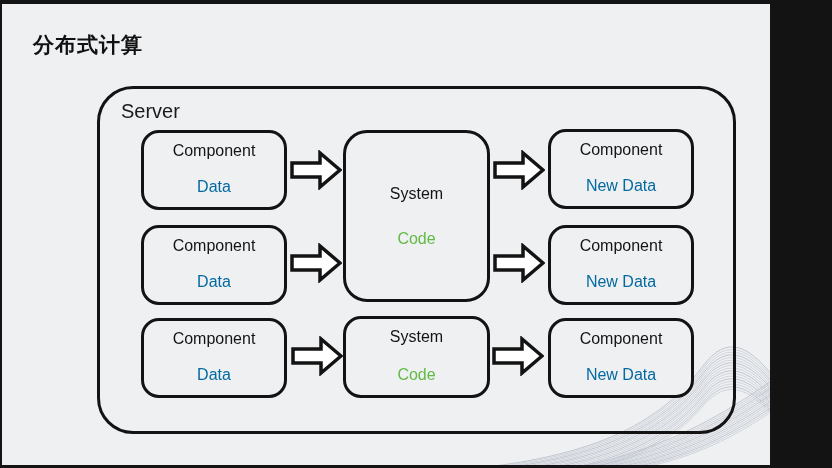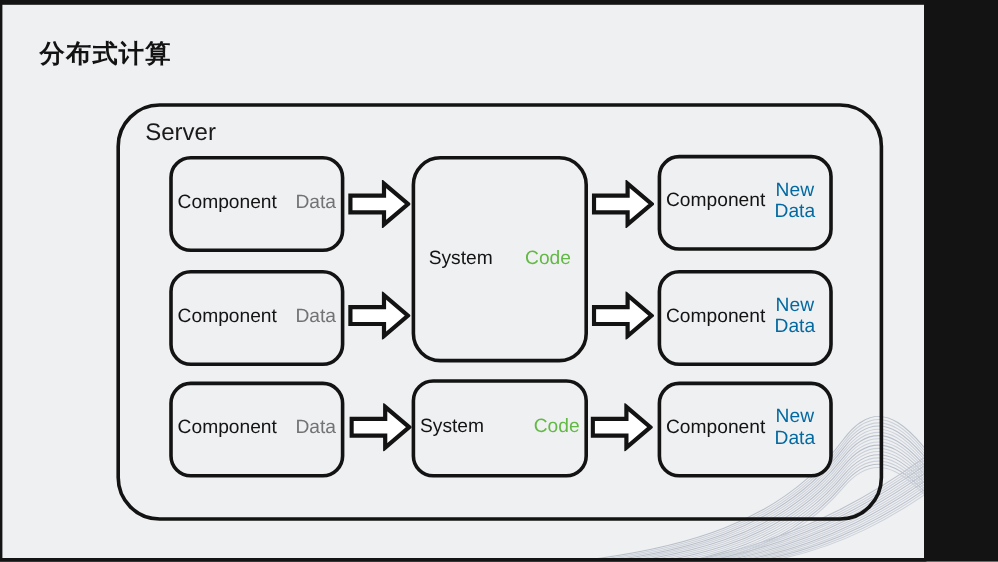--- a/index.html
+++ b/index.html
@@ -24,26 +24,26 @@
     box-sizing:border-box;background:transparent;
   }
   .server-label{
     position:absolute;left:21px;top:11px;
     font-size:20px;color:#1a1a1a;
   }
   .node{
     position:absolute;z-index:3;box-sizing:border-box;
     border:3.5px solid #131313;border-radius:18px;
     background:#eff0f2;
-    display:flex;flex-direction:row;align-items:center;
+    display:flex;flex-direction:column;align-items:center;
     justify-content:space-between;padding:9px 4px 11px 4px;
     font-size:16px;color:#141414;text-align:center;
   }
   .node.tall{border-radius:24px;justify-content:center;gap:27px;padding:9px 4px;}
-  .node .v-data{color:#737373;}
+  .node .v-data{color:#0369a1;}
   .node .v-code{color:#63B945;}
   .node .v-newdata{color:#0369a1;}
   .flow-arrow{position:absolute;z-index:3;width:52px;height:40px;}
 </style>
 </head>
 <body>
 
 <div class="screen">
   <div class="slide">
 

